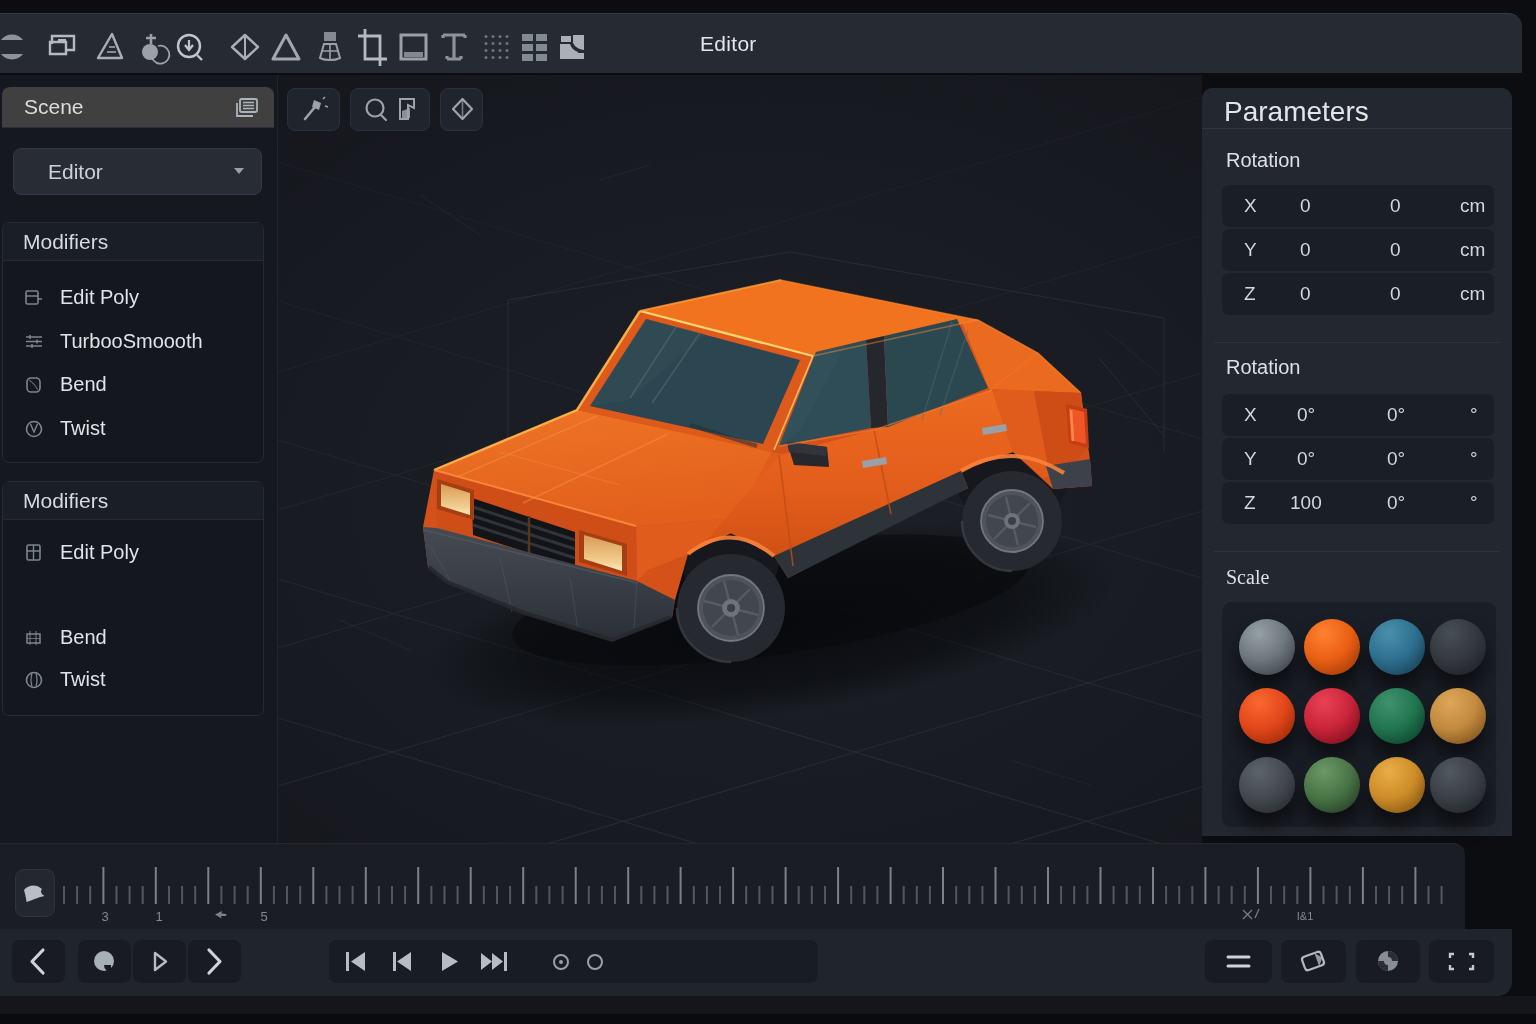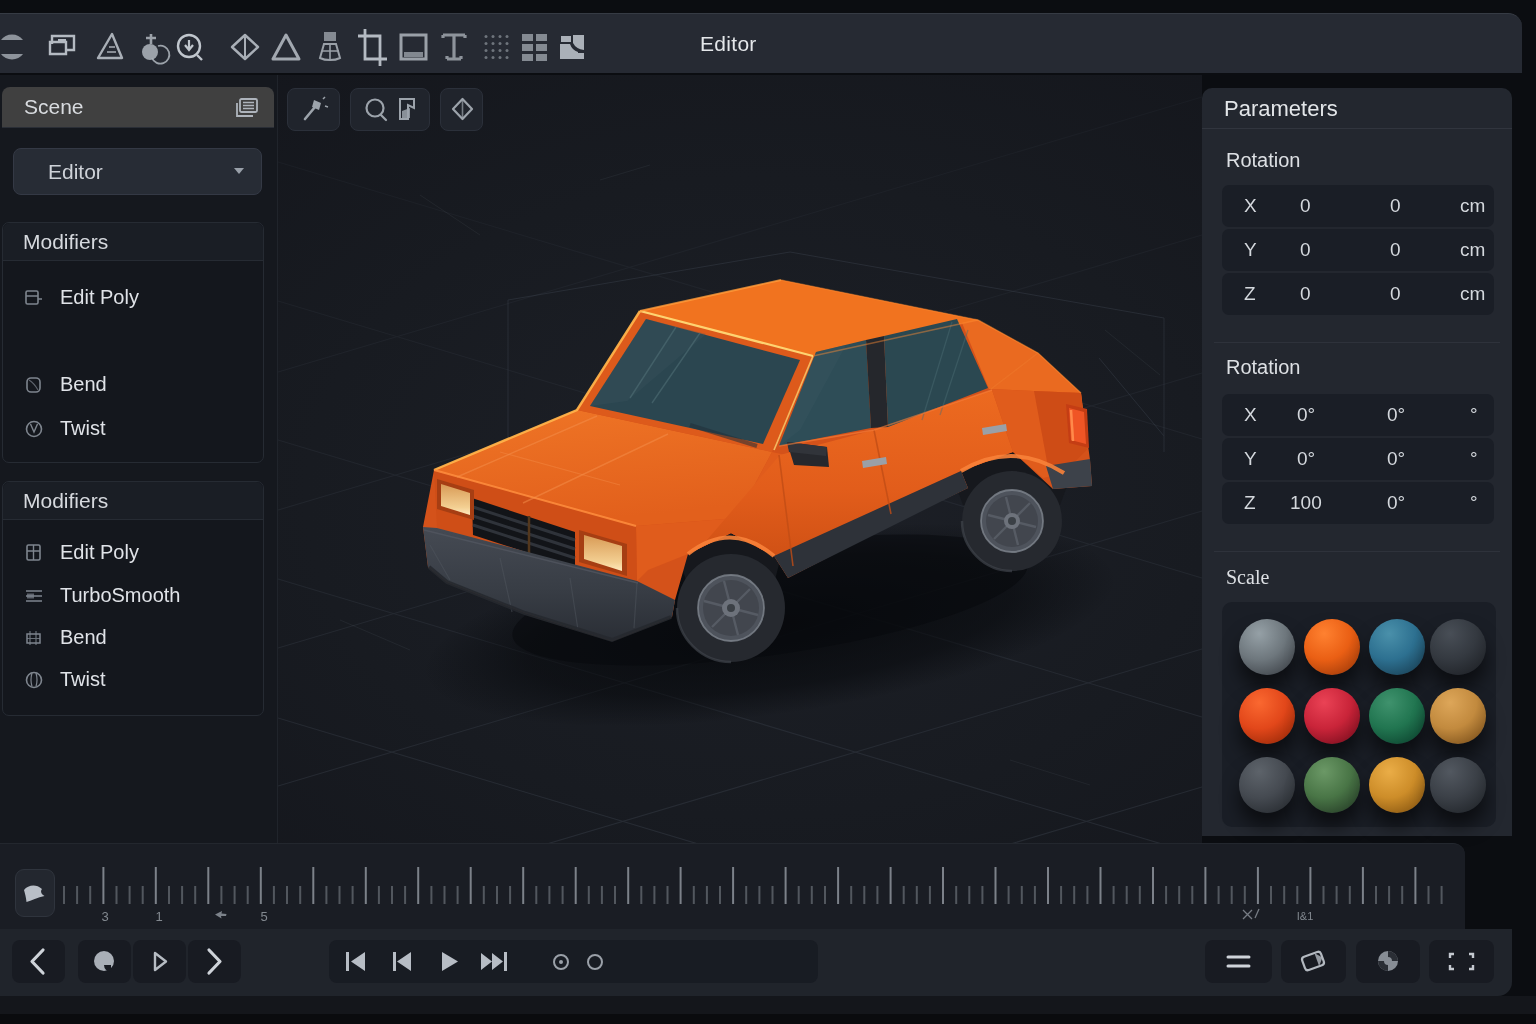--- a/index.html
+++ b/index.html
@@ -35,21 +35,21 @@
   #viewport { left:278px; top:75px; width:924px; height:768px;
     background:radial-gradient(ellipse 820px 580px at 52% 55%, #1d2027 0%, #181b21 55%, #14161c 100%); }
   .vbtn { position:absolute; top:13px; height:43px; background:#20242c;
     border:1px solid #2b303a; border-radius:8px; }
 
   
   #rpanel { left:1202px; top:88px; width:310px; height:748px; background:#23272f;
     border-radius:10px 10px 0 0; }
   #rpanel .rhead { position:absolute; left:0; top:0; width:100%; height:41px;
     border-bottom:1px solid #31353e; }
-  #rpanel .rhead .t { position:absolute; left:22px; top:8px; font-size:22px; color:#e3e6e9; }
+  #rpanel .rhead .t { position:absolute; left:22px; top:8px; font-size:28px; color:#e3e6e9; }
   .rlabel { position:absolute; left:24px; font-size:20px; color:#dde0e4; }
   .vrow { position:absolute; left:20px; width:272px; height:42px; background:#1a1e26;
     border-radius:7px; font-size:19px; color:#d4d8dd; }
   .vrow span { position:absolute; top:10px; }
   .rdiv { position:absolute; left:12px; width:286px; height:1px; background:#2e323b; }
 
   
   #ruler { left:0; top:843px; width:1465px; height:86px; background:#1a1d24;
     border-top:1px solid #23272e; border-radius:0 12px 0 0; }
   #cursorbtn { left:15px; top:869px; width:40px; height:48px; background:#23272f;
@@ -164,20 +164,26 @@
       <div class="ph">
           <div class="t">Modifiers</div>
         </div>
       <div class="mitem" style="top:54px;">
         <svg class="mi" width="20" height="20" viewBox="0 0 20 20">
             <rect x="2" y="3" width="12" height="13" rx="1.5" fill="none" stroke="#7e858e" stroke-width="1.6"></rect>
             <path d="M2,8 h12 M14,11 h4" stroke="#7e858e" stroke-width="1.4"></path>
           </svg>
         <div class="t">Edit Poly</div>
         </div>
+      <div class="mitem" style="top:98px;">
+        <svg class="mi" width="20" height="20" viewBox="0 0 20 20">
+            <path d="M2,5 h16 M2,9.5 h16 M2,14 h16 M6,3 v4 M13,7.5 v4 M8,12 v4" stroke="#7e858e" stroke-width="1.5" fill="none"></path>
+          </svg>
+        <div class="t">TurbooSmoooth</div>
+        </div>
       <div class="mitem" style="top:141px;">
         <svg class="mi" width="20" height="20" viewBox="0 0 20 20">
             <rect x="3" y="3" width="13" height="14" rx="4" fill="none" stroke="#7e858e" stroke-width="1.6"></rect>
             <path d="M5,5 q5,3 9,10" stroke="#7e858e" stroke-width="1.1" fill="none" opacity="0.7"></path>
           </svg>
         <div class="t">Bend</div>
         </div>
       <div class="mitem" style="top:185px;">
         <svg class="mi" width="20" height="20" viewBox="0 0 20 20">
             <circle cx="10" cy="10" r="7.5" fill="none" stroke="#7e858e" stroke-width="1.6"></circle>
@@ -189,27 +195,20 @@
     <div class="panelbox" style="top:406px; height:235px;">
       <div class="ph">
           <div class="t">Modifiers</div>
         </div>
       <div class="mitem" style="top:50px;">
         <svg class="mi" width="20" height="20" viewBox="0 0 20 20">
             <rect x="3" y="2" width="13" height="15" rx="1.5" fill="none" stroke="#7e858e" stroke-width="1.6"></rect>
             <path d="M3,8 h13 M9.5,2 v15" stroke="#7e858e" stroke-width="1.4"></path>
           </svg>
         <div class="t">Edit Poly</div>
-        </div>
-      <div class="mitem" style="top:93px;">
-        <svg class="mi" width="20" height="20" viewBox="0 0 20 20">
-            <path d="M2,5 h16 M2,10 h16 M2,15 h16" stroke="#7e858e" stroke-width="1.5"></path>
-            <rect x="3" y="7.5" width="7" height="5" fill="#7e858e" opacity="0.7"></rect>
-          </svg>
-        <div class="t">TurboSmooth</div>
         </div>
       <div class="mitem" style="top:135px;">
         <svg class="mi" width="20" height="20" viewBox="0 0 20 20">
             <rect x="3" y="6" width="13" height="9" fill="none" stroke="#7e858e" stroke-width="1.5"></rect>
             <path d="M6,3 v14 M12,3 v14 M3,10.5 h13" stroke="#7e858e" stroke-width="1.2" opacity="0.8"></path>
           </svg>
         <div class="t">Bend</div>
         </div>
       <div class="mitem" style="top:177px;">
         <svg class="mi" width="20" height="20" viewBox="0 0 20 20">

